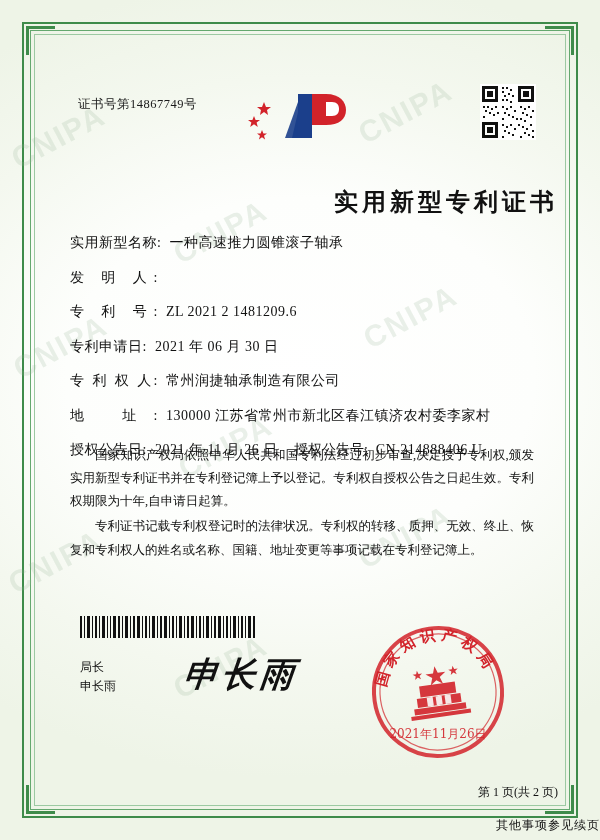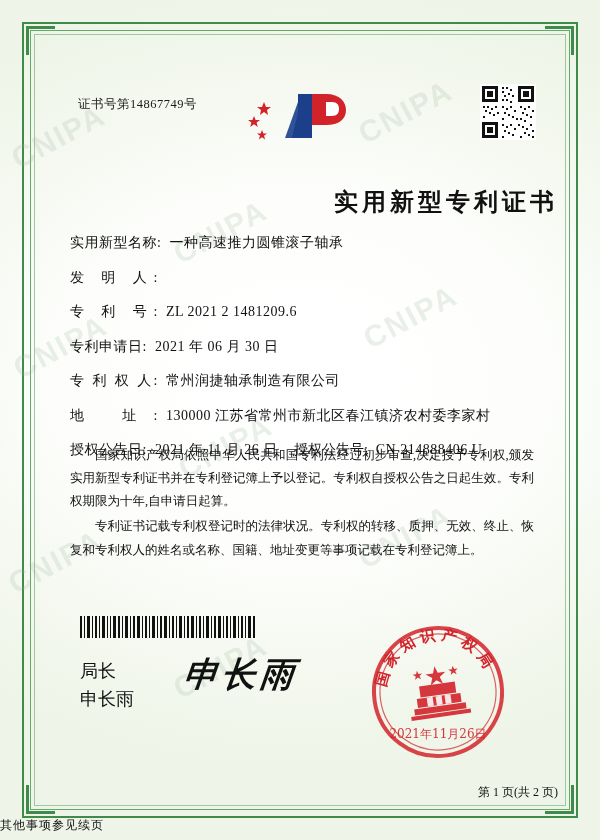--- a/index.html
+++ b/index.html
@@ -170,21 +170,21 @@
     left: 38px;
     top: 572px;
     width: 175px;
     height: 22px;
   }
 
   .signature-block {
     position: absolute;
     left: 38px;
     top: 614px;
-    font-size: 18px;
+    font-size: 12px;
     color: #111;
     line-height: 1.55;
   }
   .sign-script {
     position: absolute;
     left: 142px;
     top: 608px;
     font-size: 34px;
     font-family: "DejaVu Serif", serif;
     font-weight: bold;
@@ -207,21 +207,21 @@
     left: 0; right: 0;
     top: 740px;
     text-align: right;
     font-size: 12px;
     color: #111;
   }
   .footnote {
     position: absolute;
     left: 0; right: 0;
     bottom: 6px;
-    text-align: left;
+    text-align: right;
     font-size: 12px;
     color: #111;
     letter-spacing: 1px;
   }
 </style>
 </head>
 <body>
 
 <div class="page">
 

